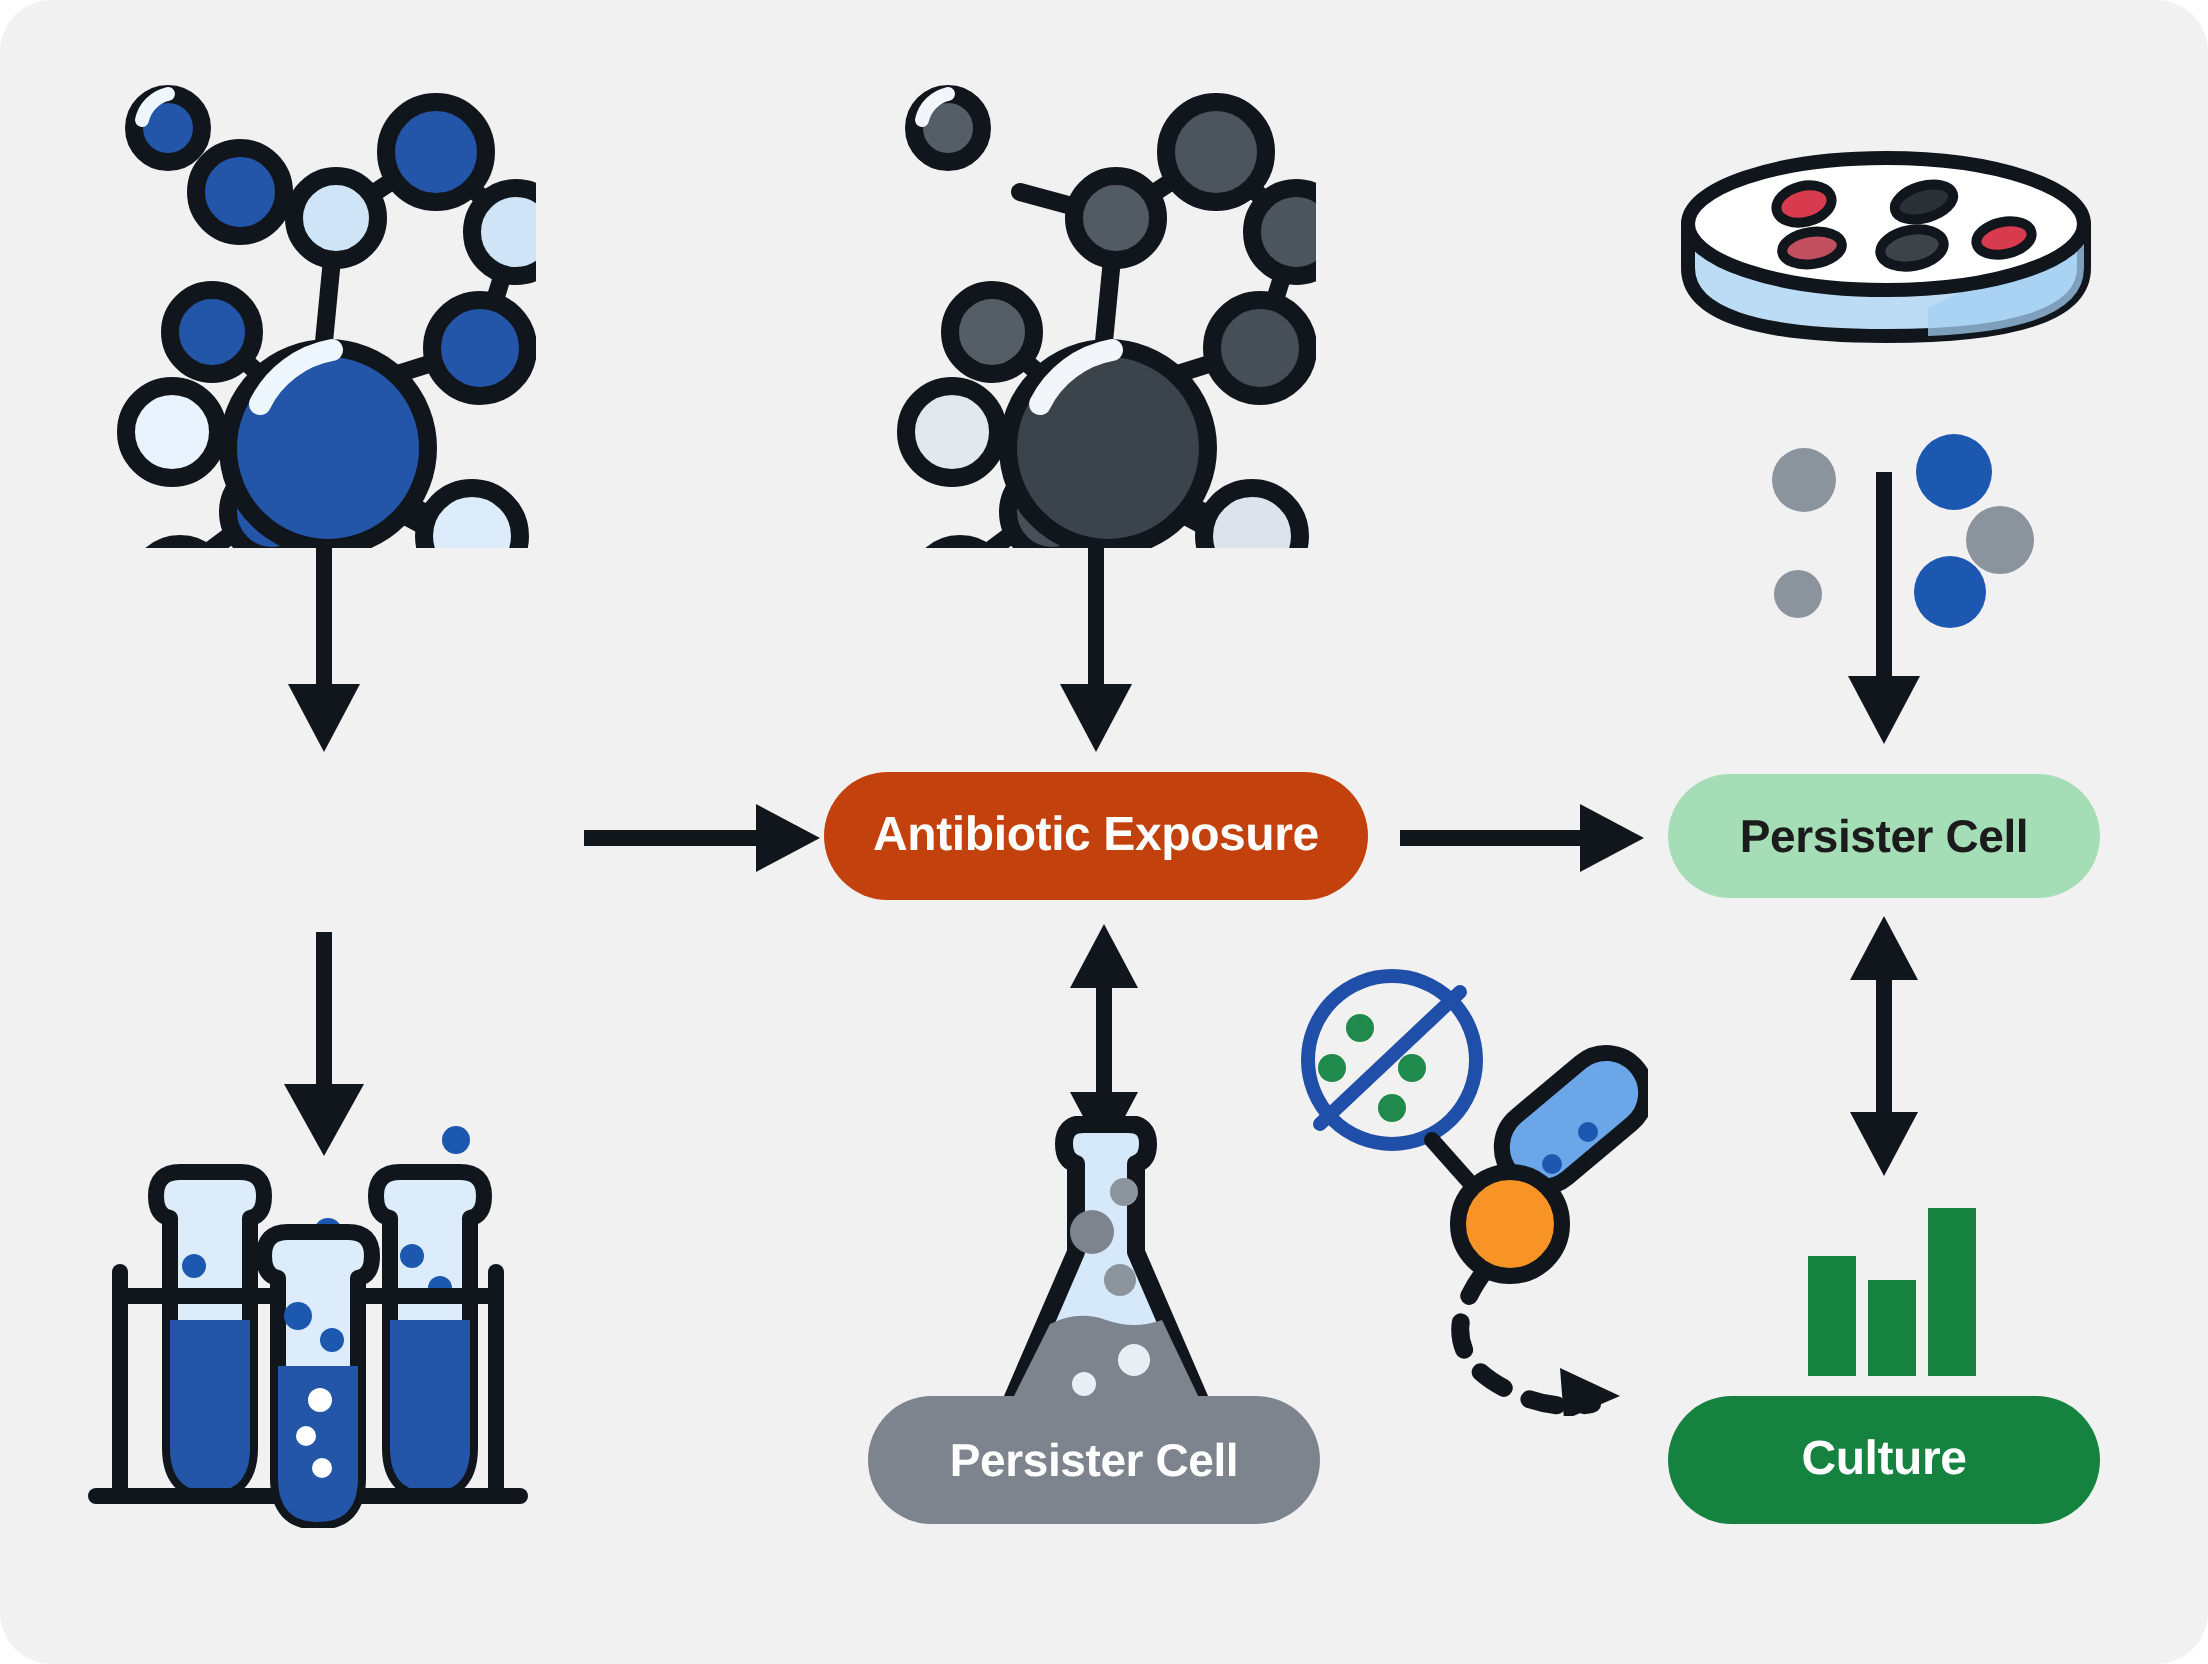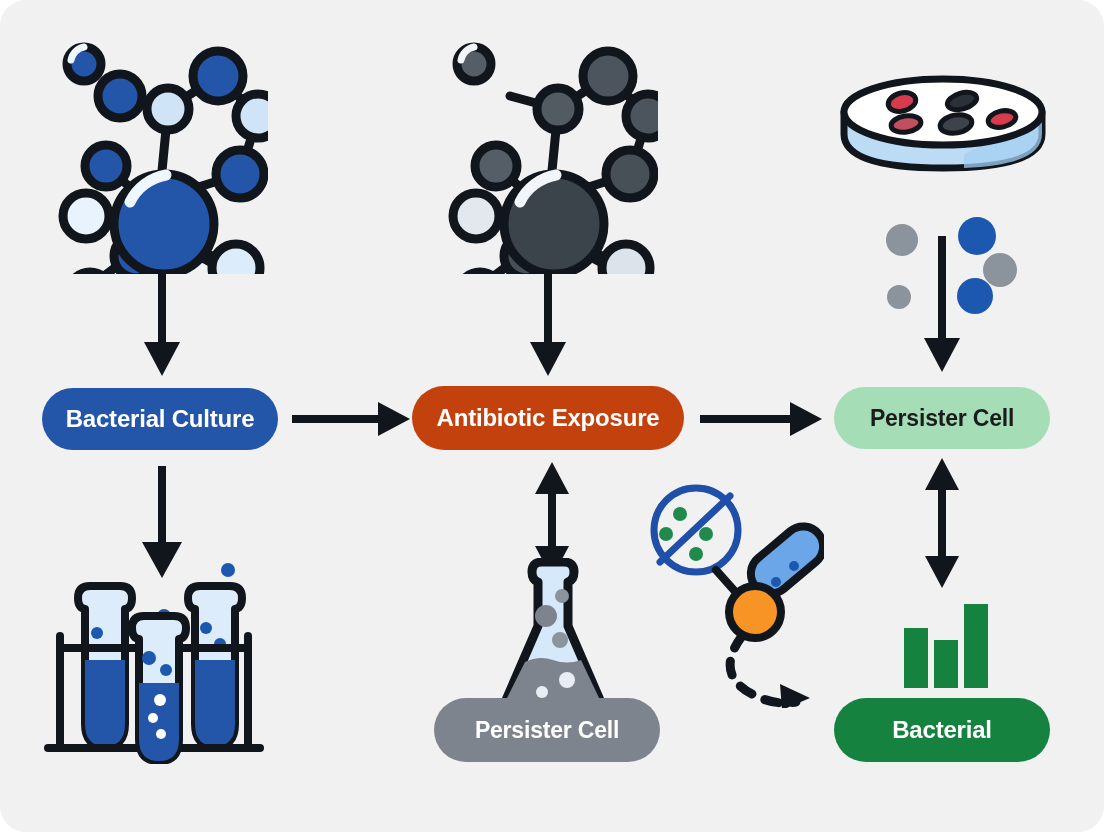--- a/index.html
+++ b/index.html
@@ -144,23 +144,20 @@
     </svg>
   </div>
 
   <div class="abs" style="left:518px;top:272px;width:60px;height:110px;">
     <svg width="60" height="110" viewBox="0 0 60 110">
       <line x1="30" y1="0" x2="30" y2="78" stroke="#11161c" stroke-width="8"></line>
       <polygon points="30,104 12,70 48,70" fill="#11161c"></polygon>
     </svg>
   </div>
 
-  <div class="node" style="left:42px;top:388px;width:236px;height:62px;background:#2356a8;color:#ffffff;font-size:24px;">
-    <span class="node-label">Bacterial Culture</span>
-  </div>
 
   <div class="abs" style="left:292px;top:400px;width:122px;height:38px;">
     <svg width="122" height="38" viewBox="0 0 122 38">
       <line x1="0" y1="19" x2="92" y2="19" stroke="#11161c" stroke-width="8"></line>
       <polygon points="118,19 86,2 86,36" fill="#11161c"></polygon>
     </svg>
   </div>
 
   <div class="node" style="left:412px;top:386px;width:272px;height:64px;background:#c2410c;color:#ffffff;font-size:24px;">
     <span class="node-label">Antibiotic Exposure</span>
@@ -286,16 +283,16 @@
 
   <div class="abs" style="left:896px;top:592px;width:96px;height:96px;">
     <svg width="96" height="96" viewBox="0 0 96 96">
       <rect x="8" y="36" width="24" height="60" fill="#15823f"></rect>
       <rect x="38" y="48" width="24" height="48" fill="#15823f"></rect>
       <rect x="68" y="12" width="24" height="84" fill="#15823f"></rect>
     </svg>
   </div>
 
   <div class="node" style="left:834px;top:698px;width:216px;height:64px;background:#15823f;color:#ffffff;font-size:24px;">
-    <span class="node-label">Bacterial</span>
+    <span class="node-label">Culture</span>
   </div>
 
 </div>
 
 </body></html>

